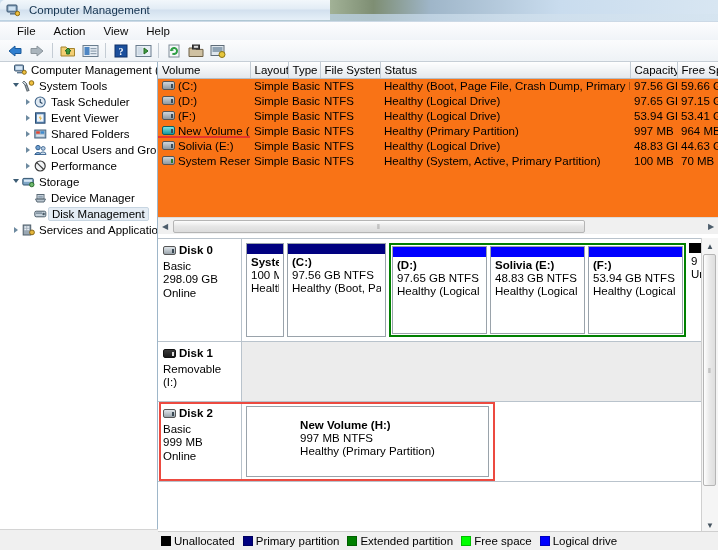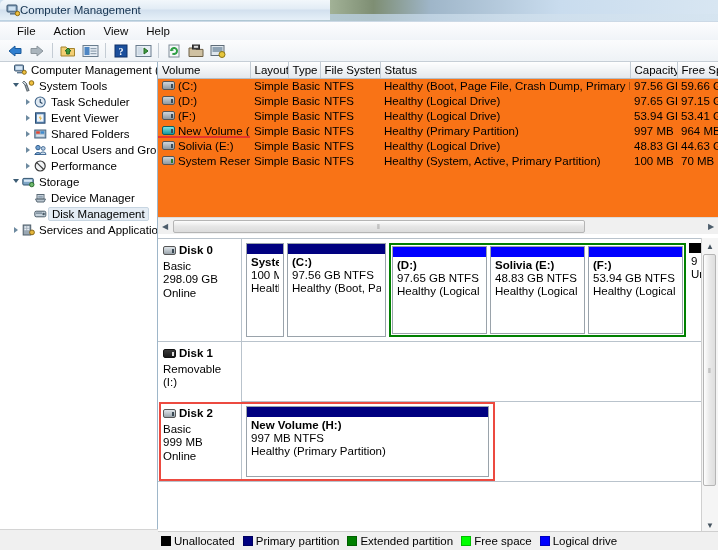--- a/index.html
+++ b/index.html
@@ -23,21 +23,21 @@
     background:linear-gradient(90deg,#b8cfe0,#a8c3d8 30%,#cfdfec 70%,#d5e4f0);
     opacity:.8;
   }
 
   
   .win {
     position:absolute; left:0; top:0; width:718px; height:550px;
   }
   .titlebar {
     position:absolute; left:0; top:0; width:330px; height:20px;
-    display:flex; align-items:center; gap:0; padding-left:6px;
+    display:flex; align-items:center; gap:9px; padding-left:6px;
     background:linear-gradient(180deg,#f2f7fb 0%,#e2ecf5 45%,#d2e0ee 50%,#e6f0f8 100%);
     border-top-left-radius:5px;
     color:#0b2b47; font-size:11.5px;
   }
   .title-text { font-size:11.5px; color:#12314e; }
 
   .menubar {
     position:absolute; left:0; top:21px; width:718px; height:19px;
     background:linear-gradient(180deg,#fdfdfe,#f0f4f8);
     border-top:1px solid #ccd9e6;
@@ -600,21 +600,21 @@
               <div class="part" style="width:18px;border:none;">
                 <div class="part-bar unalloc"></div>
                 <div class="part-body" style="padding-left:2px;">
                   <div class="part-line">9 I</div>
                   <div class="part-line">Ur</div>
                 </div>
               </div>
             </div>
           </div>
 
-          <div class="disk-row" style="height:60px;flex-direction:column;">
+          <div class="disk-row" style="height:60px;">
             <div class="disk-info">
               <div class="disk-title">
                 <span class="disk-ico removable"></span>
                 <span>Disk 1</span>
               </div>
               <div>Removable (I:)</div>
               <div style="height:13px;"></div>
               <div>No Media</div>
             </div>
             <div class="disk-parts" style="background:#ececec;"></div>
@@ -624,21 +624,21 @@
             <div class="disk-info">
               <div class="disk-title">
                 <span class="disk-ico"></span>
                 <span>Disk 2</span>
               </div>
               <div>Basic</div>
               <div>999 MB</div>
               <div>Online</div>
             </div>
             <div class="disk-parts">
-              <div class="part" style="width:243px;">
+              <div class="part" style="width:243px;align-items:center;">
                 <div class="part-bar primary"></div>
                 <div class="part-body">
                   <div class="part-name">New Volume  (H:)</div>
                   <div class="part-line">997 MB NTFS</div>
                   <div class="part-line">Healthy (Primary Partition)</div>
                 </div>
               </div>
             </div>
             <div class="red-box" style="left:1px;top:0px;width:336px;height:79px;"></div>
           </div>

